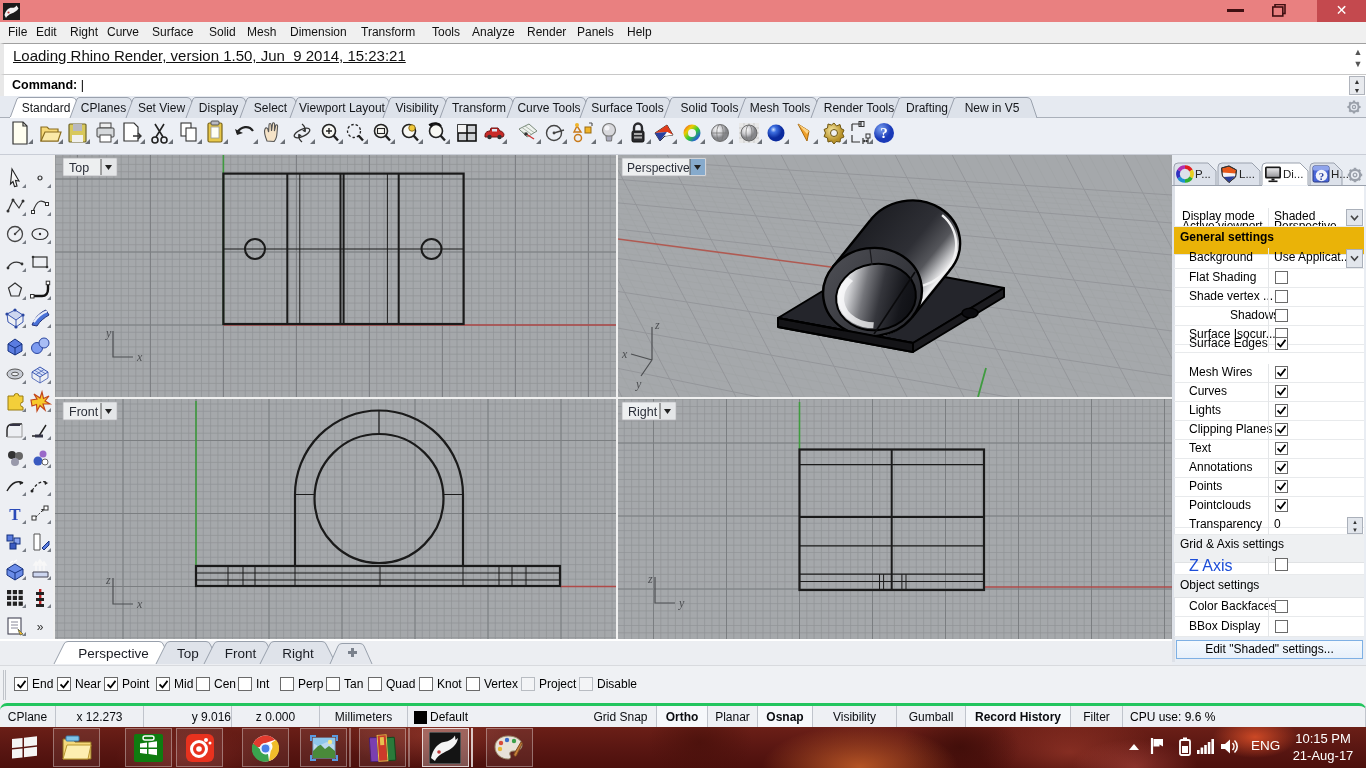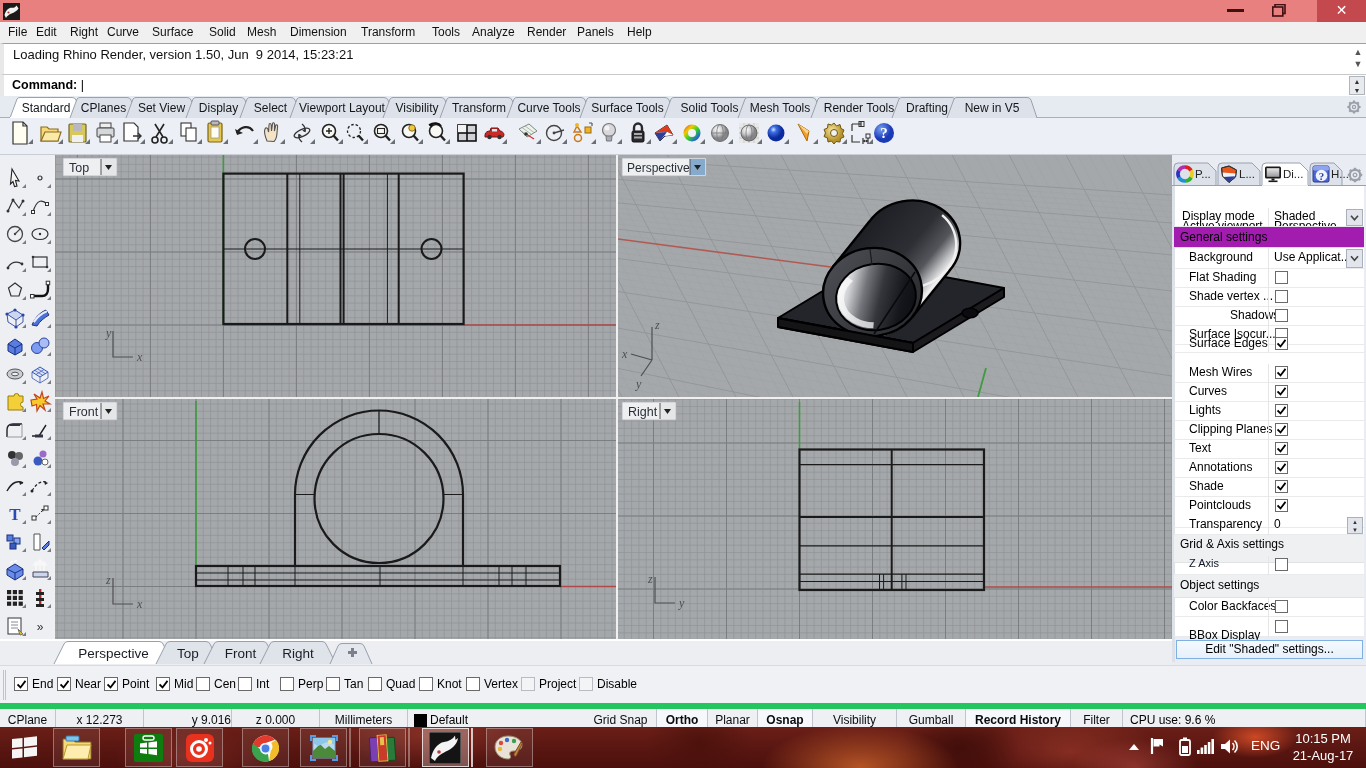--- a/index.html
+++ b/index.html
@@ -30,21 +30,21 @@
     <div class="abs" style="left:247px;top:3px;font-size:12px;color:#111;">Mesh</div>
     <div class="abs" style="left:290px;top:3px;font-size:12px;color:#111;">Dimension</div>
     <div class="abs" style="left:361px;top:3px;font-size:12px;color:#111;">Transform</div>
     <div class="abs" style="left:432px;top:3px;font-size:12px;color:#111;">Tools</div>
     <div class="abs" style="left:472px;top:3px;font-size:12px;color:#111;">Analyze</div>
     <div class="abs" style="left:527px;top:3px;font-size:12px;color:#111;">Render</div>
     <div class="abs" style="left:577px;top:3px;font-size:12px;color:#111;">Panels</div>
     <div class="abs" style="left:627px;top:3px;font-size:12px;color:#111;">Help</div>
   </div>
 <div class="abs" style="left:0;top:43px;width:1366px;height:31px;background:#fff;border-top:1px solid #a0a0a0;border-left:4px solid #e8e8e8;">
- <div class="abs" style="left:9px;top:3px;font-size:13px;color:#111;">Loading Rhino Render, version 1.50, Jun&nbsp; 9 2014, 15:23:21</div>
+ <div class="abs" style="left:9px;top:3px;font-size:15px;color:#111;text-decoration:underline;">Loading Rhino Render, version 1.50, Jun&nbsp; 9 2014, 15:23:21</div>
  <div class="abs" style="left:1348px;top:2px;width:12px;height:26px;color:#555;font-size:9px;text-align:center;line-height:12px;">▲<br>▼</div>
 </div>
 
 <div class="abs" style="left:0;top:74px;width:1366px;height:22px;background:#fff;border-top:1px solid #c8c8c8;border-left:4px solid #e8e8e8;">
  <div class="abs" style="left:8px;top:3px;font-size:12.5px;color:#000;font-weight:bold;">Command: <span style="font-weight:normal">|</span></div>
  <div class="abs" style="left:1345px;top:1px;width:16px;height:19px;background:#e8eaee;border:1px solid #b0b4bc;font-size:7px;color:#333;text-align:center;line-height:9px;">▲<br>▼</div>
 </div>
 <svg class="abs" style="left:0;top:96px" width="1366" height="22" viewBox="0 0 1366 22">
     <rect width="1366" height="22" fill="#e6eaf1"></rect>
     <line x1="0" y1="21.5" x2="1366" y2="21.5" stroke="#aab0ba"></line>
@@ -743,21 +743,21 @@
     <div class="abs" style="left:100px;top:1.75px;font-size:12px;color:#000;">Perspective</div>
   </div>
 <div class="abs" style="left:1174px;top:207.5px;width:190px;height:19.5px;border-bottom:1px solid #e8eaec;">
     <div class="abs" style="left:8px;top:1.75px;font-size:12px;color:#000;white-space:nowrap;">Display mode</div>
     <div class="abs" style="left:94px;top:0;width:1px;height:19.5px;background:#e4e6e8;"></div>
     <div class="abs" style="left:100px;top:1.75px;font-size:12px;color:#000;white-space:nowrap;">Shaded</div>
     <div class="abs" style="left:172px;top:1px;width:17px;height:17.5px;background:#e2e6ec;border:1px solid #aab0ba;"><svg width="15" height="15.5" viewBox="0 0 15 15.5">
         <path d="M 4 5.75 l 3.5 4 3.5 -4" fill="none" stroke="#444" stroke-width="1.6"></path>
       </svg></div>
   </div>
-<div class="abs" style="left:1174px;top:227px;width:190px;height:21px;background:#a21caf;border-bottom:1px solid #e0e2e4;">
+<div class="abs" style="left:1174px;top:227px;width:190px;height:28px;background:#eab308;border-bottom:1px solid #e0e2e4;font-weight:bold;">
     <div class="abs" style="left:6px;top:2.5px;font-size:12px;color:#000;">General settings</div>
   </div>
 <div class="abs" style="left:1174px;top:248px;width:190px;height:20.5px;border-bottom:1px solid #e8eaec;">
     <div class="abs" style="left:15px;top:2.25px;font-size:12px;color:#000;white-space:nowrap;">Background</div>
     <div class="abs" style="left:94px;top:0;width:1px;height:20.5px;background:#e4e6e8;"></div>
     <div class="abs" style="left:100px;top:2.25px;font-size:12px;color:#000;white-space:nowrap;">Use Applicat...</div>
     <div class="abs" style="left:172px;top:1px;width:17px;height:18.5px;background:#e2e6ec;border:1px solid #aab0ba;"><svg width="15" height="16.5" viewBox="0 0 15 16.5">
         <path d="M 4 6.25 l 3.5 4 3.5 -4" fill="none" stroke="#444" stroke-width="1.6"></path>
       </svg></div>
   </div>
@@ -824,21 +824,21 @@
       </svg></div>
   </div>
 <div class="abs" style="left:1174px;top:458.5px;width:190px;height:19.0px;border-bottom:1px solid #e8eaec;">
     <div class="abs" style="left:15px;top:1.5px;font-size:12px;color:#000;white-space:nowrap;">Annotations</div>
     <div class="abs" style="left:94px;top:0;width:1px;height:19.0px;background:#e4e6e8;"></div>
     <div class="abs" style="left:101px;top:2.5px;width:13px;height:13px;background:#fff;border:1px solid #6a6a6a;text-align:center;line-height:10px;"><svg width="9" height="9" viewBox="0 0 9 9">
         <path d="M 0.5 4.5 L 3.5 7.5 L 8.5 0.8" fill="none" stroke="#000" stroke-width="1.8"></path>
       </svg></div>
   </div>
 <div class="abs" style="left:1174px;top:477.5px;width:190px;height:19.0px;border-bottom:1px solid #e8eaec;">
-    <div class="abs" style="left:15px;top:1.5px;font-size:12px;color:#000;white-space:nowrap;">Shade</div>
+    <div class="abs" style="left:15px;top:1.5px;font-size:12px;color:#000;white-space:nowrap;">Points</div>
     <div class="abs" style="left:94px;top:0;width:1px;height:19.0px;background:#e4e6e8;"></div>
     <div class="abs" style="left:101px;top:2.5px;width:13px;height:13px;background:#fff;border:1px solid #6a6a6a;text-align:center;line-height:10px;"><svg width="9" height="9" viewBox="0 0 9 9">
         <path d="M 0.5 4.5 L 3.5 7.5 L 8.5 0.8" fill="none" stroke="#000" stroke-width="1.8"></path>
       </svg></div>
   </div>
 <div class="abs" style="left:1174px;top:496.5px;width:190px;height:31px;border-bottom:1px solid #e8eaec;">
     <div class="abs" style="left:15px;top:1.5px;font-size:12px;color:#000;white-space:nowrap;">Pointclouds</div>
     <div class="abs" style="left:94px;top:0;width:1px;height:19.0px;background:#e4e6e8;"></div>
     <div class="abs" style="left:101px;top:2.5px;width:13px;height:13px;background:#fff;border:1px solid #6a6a6a;text-align:center;line-height:10px;"><svg width="9" height="9" viewBox="0 0 9 9">
         <path d="M 0.5 4.5 L 3.5 7.5 L 8.5 0.8" fill="none" stroke="#000" stroke-width="1.8"></path>
@@ -847,34 +847,34 @@
 <div class="abs" style="left:1174px;top:515.5px;width:190px;height:19.0px;border-bottom:1px solid #e8eaec;">
     <div class="abs" style="left:15px;top:1.5px;font-size:12px;color:#000;white-space:nowrap;">Transparency</div>
     <div class="abs" style="left:94px;top:0;width:1px;height:19.0px;background:#e4e6e8;"></div>
     <div class="abs" style="left:100px;top:1.5px;font-size:12px;color:#000;">0</div>
     <div class="abs" style="left:173px;top:1px;width:16px;height:17.0px;background:#e2e6ec;border:1px solid #aab0ba;font-size:6px;color:#333;text-align:center;line-height:8px;">▲<br>▼</div>
   </div>
 <div class="abs" style="left:1174px;top:534.5px;width:190px;height:28px;background:#eef0f2;border-bottom:1px solid #e0e2e4;">
     <div class="abs" style="left:6px;top:2.5px;font-size:12px;color:#000;">Grid &amp; Axis settings</div>
   </div>
 <div class="abs" style="left:1174px;top:555.5px;width:190px;height:19.5px;border-bottom:1px solid #e8eaec;">
-    <div class="abs" style="left:15px;top:1.75px;font-size:11px;color:#0f172a;white-space:nowrap;">Z Axis</div>
+    <div class="abs" style="left:15px;top:1.75px;font-size:16px;color:#1d4ed8;white-space:nowrap;">Z Axis</div>
     <div class="abs" style="left:94px;top:0;width:1px;height:19.5px;background:#e4e6e8;"></div>
     <div class="abs" style="left:101px;top:2.75px;width:13px;height:13px;background:#fff;border:1px solid #6a6a6a;text-align:center;line-height:10px;"></div>
   </div>
 <div class="abs" style="left:1174px;top:575px;width:190px;height:22.5px;background:#eef0f2;border-bottom:1px solid #e0e2e4;">
     <div class="abs" style="left:6px;top:3.25px;font-size:12px;color:#000;">Object settings</div>
   </div>
 <div class="abs" style="left:1174px;top:597.5px;width:190px;height:19.5px;border-bottom:1px solid #e8eaec;">
     <div class="abs" style="left:15px;top:1.75px;font-size:12px;color:#000;white-space:nowrap;">Color Backfaces</div>
     <div class="abs" style="left:94px;top:0;width:1px;height:19.5px;background:#e4e6e8;"></div>
     <div class="abs" style="left:101px;top:2.75px;width:13px;height:13px;background:#fff;border:1px solid #6a6a6a;text-align:center;line-height:10px;"></div>
   </div>
 <div class="abs" style="left:1174px;top:617px;width:190px;height:20px;border-bottom:1px solid #e8eaec;">
-    <div class="abs" style="left:15px;top:11px;font-size:12px;color:#000;white-space:nowrap;">BBox Display</div>
+    <div class="abs" style="left:15px;top:2.0px;font-size:12px;color:#000;white-space:nowrap;">BBox Display</div>
     <div class="abs" style="left:94px;top:0;width:1px;height:20px;background:#e4e6e8;"></div>
     <div class="abs" style="left:101px;top:3.0px;width:13px;height:13px;background:#fff;border:1px solid #6a6a6a;text-align:center;line-height:10px;"></div>
   </div>
 <div class="abs" style="left:1176px;top:640px;width:187px;height:19px;background:linear-gradient(#f4f9fe,#e7f0fa);border:1px solid #7eb0e4;font-size:12px;color:#000;text-align:center;line-height:17px;">Edit "Shaded" settings...</div>
 <svg class="abs" style="left:0;top:639px" width="1172" height="26" viewBox="0 0 1172 26">
     <rect width="1172" height="26" fill="#eceef2"></rect>
     <rect width="1172" height="2" fill="#fff"></rect>
     <path d="M 54 25 L 64 5 Q 65 2.5 68 2.5 L 159 2.5 Q 162 2.5 163 5 L 173 25" fill="#ffffff" stroke="#98a0ac" stroke-width="1"></path>
     <text x="113.5" y="19" font-size="13.5" fill="#1a1d24" text-anchor="middle" font-family="Liberation Sans">Perspective</text>
     <path d="M 156 25 L 166 5 Q 167 2.5 170 2.5 L 206 2.5 Q 209 2.5 210 5 L 220 25" fill="#dfe3ea" stroke="#98a0ac" stroke-width="1"></path>
@@ -916,21 +916,21 @@
     <div class="abs" style="left:386px;top:11px;font-size:12px;color:#000;">Quad</div>
     <div class="abs" style="left:419px;top:11px;width:14px;height:14px;background:#fff;border:1px solid #6a6a6a;text-align:center;line-height:11px;"></div>
     <div class="abs" style="left:437px;top:11px;font-size:12px;color:#000;">Knot</div>
     <div class="abs" style="left:466px;top:11px;width:14px;height:14px;background:#fff;border:1px solid #6a6a6a;text-align:center;line-height:11px;"></div>
     <div class="abs" style="left:484px;top:11px;font-size:12px;color:#000;">Vertex</div>
     <div class="abs" style="left:521px;top:11px;width:14px;height:14px;background:#f3f4f6;border:1px solid #b8bcc2;text-align:center;line-height:11px;"></div>
     <div class="abs" style="left:539px;top:11px;font-size:12px;color:#000;">Project</div>
     <div class="abs" style="left:579px;top:11px;width:14px;height:14px;background:#f3f4f6;border:1px solid #b8bcc2;text-align:center;line-height:11px;"></div>
     <div class="abs" style="left:597px;top:11px;font-size:12px;color:#000;">Disable</div>
   </div>
-<div class="abs" style="left:0;top:703px;width:1366px;height:24px;background:#eef0f4;border-top:6px solid #22c55e;">
+<div class="abs" style="left:0;top:703px;width:1366px;height:24px;background:#eef0f4;border-top:3px solid #22c55e;border-radius:7px;">
     <div class="abs" style="left:0px;top:0;width:56px;height:23px;border-right:1px solid #c0c4cc;text-align:center;font-size:12px;color:#0a0c10;line-height:22px;">CPlane</div>
     <div class="abs" style="left:56px;top:0;width:88px;height:23px;border-right:1px solid #c0c4cc;text-align:center;font-size:12px;color:#0a0c10;line-height:22px;">x 12.273</div>
     <div class="abs" style="left:144px;top:0;width:88px;height:23px;border-right:1px solid #c0c4cc;text-align:right;font-size:12px;color:#0a0c10;line-height:22px;">y 9.016</div>
     <div class="abs" style="left:232px;top:0;width:88px;height:23px;border-right:1px solid #c0c4cc;text-align:center;font-size:12px;color:#0a0c10;line-height:22px;">z 0.000</div>
     <div class="abs" style="left:320px;top:0;width:88px;height:23px;border-right:1px solid #c0c4cc;text-align:center;font-size:12px;color:#0a0c10;line-height:22px;">Millimeters</div>
     <div class="abs" style="left:585px;top:0;width:72px;height:23px;border-right:1px solid #c0c4cc;text-align:center;font-size:12px;color:#0a0c10;line-height:22px;">Grid Snap</div>
     <div class="abs" style="left:657px;top:0;width:51px;height:23px;border-right:1px solid #c0c4cc;background:#f6f8fb;text-align:center;font-size:12px;color:#0a0c10;line-height:22px;font-weight:bold;">Ortho</div>
     <div class="abs" style="left:708px;top:0;width:50px;height:23px;border-right:1px solid #c0c4cc;text-align:center;font-size:12px;color:#0a0c10;line-height:22px;">Planar</div>
     <div class="abs" style="left:758px;top:0;width:55px;height:23px;border-right:1px solid #c0c4cc;background:#f6f8fb;text-align:center;font-size:12px;color:#0a0c10;line-height:22px;font-weight:bold;">Osnap</div>
     <div class="abs" style="left:813px;top:0;width:84px;height:23px;border-right:1px solid #c0c4cc;text-align:center;font-size:12px;color:#0a0c10;line-height:22px;">Visibility</div>

